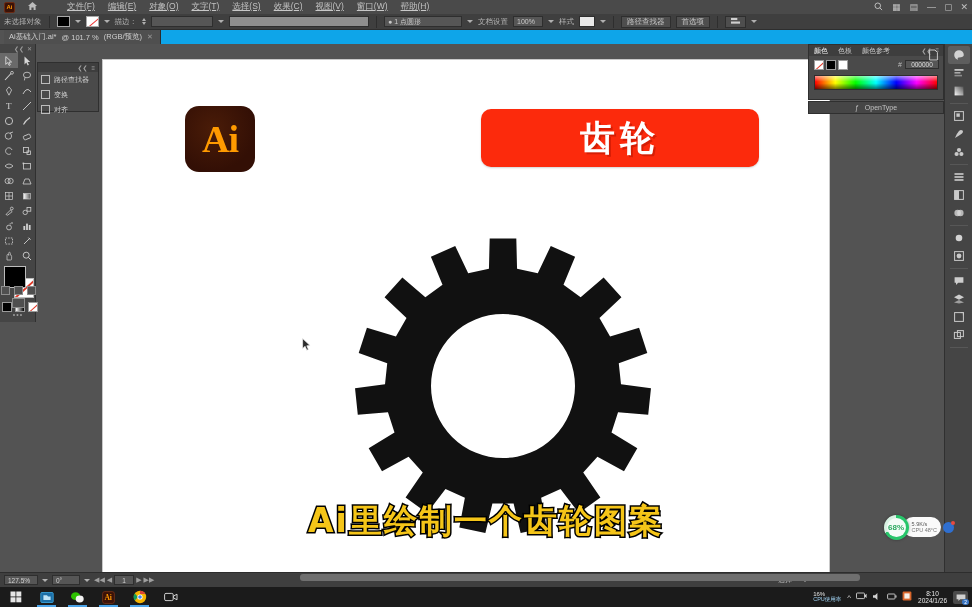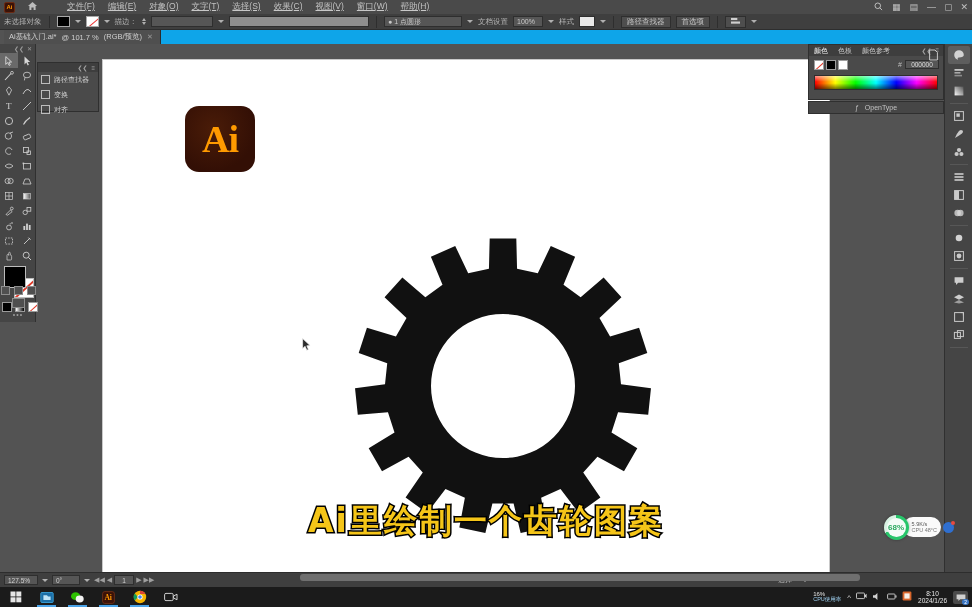--- a/index.html
+++ b/index.html
@@ -321,20 +321,23 @@
   <div class="workspace">
 
     <div class="canvasArea">
       <div class="artboard">
 
         <div class="ailogo">
           <span>Ai</span>
         </div>
 
 
+        <div class="redbtn">
+          <span>齿轮</span>
+        </div>
 
         <div class="gearWrap">
           <svg viewBox="0 0 300 300" width="300" height="300">
             <path id="gearPath" fill="#111111" fill-rule="evenodd" d="M136.69 2.60 L163.31 2.60 L164.05 32.84 L184.81 37.25 L197.79 9.93 L222.11 20.76 L210.49 48.68 L227.66 61.16 L250.63 41.48 L268.45 61.26 L246.47 82.05 L257.08 100.43 L286.07 91.79 L294.30 117.11 L265.77 127.16 L267.99 148.27 L297.98 152.17 L295.20 178.65 L265.05 176.22 L258.49 196.41 L284.31 212.17 L271.00 235.23 L244.44 220.75 L230.23 236.52 L247.41 261.43 L225.87 277.07 L207.50 253.04 L188.11 261.68 L193.67 291.41 L167.63 296.95 L160.61 267.52 L139.39 267.52 L132.37 296.95 L106.33 291.41 L111.89 261.68 L92.50 253.04 L74.13 277.07 L52.59 261.43 L69.77 236.52 L55.56 220.75 L29.00 235.23 L15.69 212.17 L41.51 196.41 L34.95 176.22 L4.80 178.65 L2.02 152.17 L32.01 148.27 L34.23 127.16 L5.70 117.11 L13.93 91.79 L42.92 100.43 L53.53 82.05 L31.55 61.26 L49.37 41.48 L72.34 61.16 L89.51 48.68 L77.89 20.76 L102.21 9.93 L115.19 37.25 L135.95 32.84 Z M 222 150 A 72 72 0 1 0 78 150 A 72 72 0 1 0 222 150 Z"></path>
           </svg>
         </div>
 
         <div class="cursor-arrow">
           <svg width="9" height="13" viewBox="0 0 9 13">
               <path d="M0.6 0.5 L0.6 10.6 L3.1 8.3 L4.8 12.2 L6.4 11.4 L4.8 7.8 L8.1 7.6 Z" fill="#2b2b2b" stroke="#f0f0f0" stroke-width="0.7"></path>

